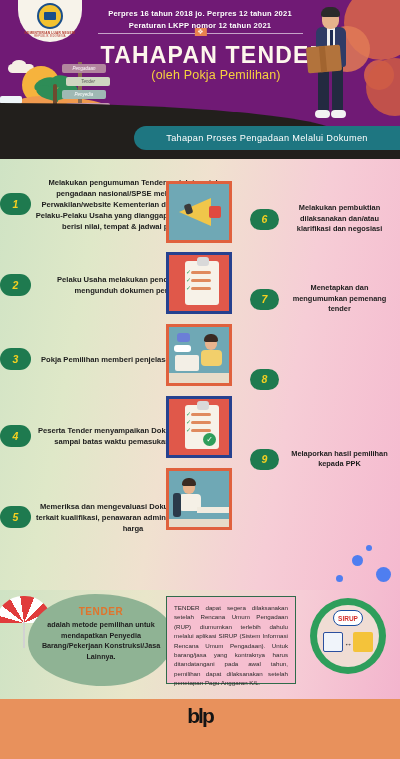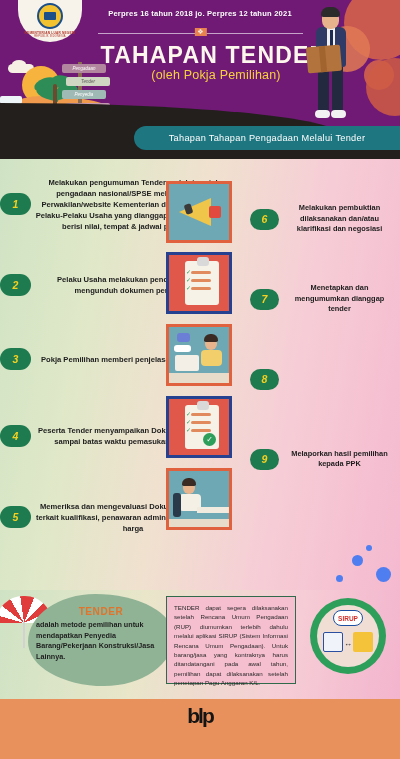--- a/index.html
+++ b/index.html
@@ -194,21 +194,21 @@
   .notes {
     position:relative; height:109px;
     background:linear-gradient(100deg,#cfe3c4 0%,#e9e6ca 35%,#f6cdd6 72%,#f3b4cd 100%);
   }
   .blob {
     position:absolute; left:28px; top:4px; width:146px; height:92px;
     background:#8fb394; border-radius:46% 54% 48% 52%/52% 46% 54% 48%;
     display:flex; flex-direction:column; align-items:center; padding-top:12px;
   }
   .blob h4 { color:#e0742c; font-size:10px; letter-spacing:.6px; margin-bottom:3px; font-weight:bold; }
-  .blob p { color:#1e1e1e; font-size:7.2px; line-height:10.5px; text-align:left; font-weight:bold; padding:0 8px; }
+  .blob p { color:#1e1e1e; font-size:7.2px; line-height:10.5px; text-align:center; font-weight:bold; padding:0 8px; }
   .notebox {
     position:absolute; left:166px; top:6px; width:130px; height:88px;
     background:#f6bfd0; border:1.6px solid #2f6b4a; padding:6px 7px;
   }
   .notebox p {
     font-size:6.2px; line-height:9.4px; color:#2b2b2b; text-align:justify;
   }
   .circle-graphic {
     position:absolute; left:310px; top:8px; width:76px; height:76px;
     border-radius:50%; background:#2e9e5b;
@@ -256,20 +256,21 @@
     <div class="hdr-flower f4"></div>
 
     <div class="logo-plate">
       <div class="logo-seal"></div>
       <div class="logo-cap1">KEMENTERIAN LUAR NEGERI</div>
       <div class="logo-cap2">REPUBLIK INDONESIA</div>
     </div>
 
     <div class="hdr-lines">
       <div>Perpres 16 tahun 2018 jo. Perpres 12 tahun 2021</div>
+      <div>Peraturan LKPP nomor 12 tahun 2021</div>
     </div>
     <div class="hdr-rule"></div>
 
     <div class="title-main">TAHAPAN TENDER</div>
     <div class="title-sub">(oleh Pokja Pemilihan)</div>
 
     <div class="cloud c1"></div>
     <div class="cloud c2"></div>
     <div class="sun"></div>
     <div class="sea"></div>
@@ -299,21 +300,21 @@
       <div class="m-head"></div>
       <div class="m-hair"></div>
       <div class="m-box"></div>
     </div>
 
     <div class="hdr-curve"></div>
   </div>
 
   <div class="banner-wrap">
     <div class="banner">
-      <span>Tahapan Tahapan Pengadaan Melalui Tender</span>
+      <span>Tahapan Proses Pengadaan Melalui Dokumen</span>
     </div>
   </div>
 
   <div class="body">
 
     <div class="col-left">
       <div class="step" style="min-height:86px;">
         <div class="badge">1</div>
         <div class="step-txt">Melakukan pengumuman Tender melalui portal pengadaan nasional/SPSE melalui website Perwakilan/website Kementerian dan/mengundang Pelaku-Pelaku Usaha yang dianggap mampu (minimal berisi nilai, tempat &amp; jadwal pengadaan</div>
       </div>
@@ -392,21 +393,21 @@
       </div>
     </div>
 
     <div class="col-right">
       <div class="step" style="min-height:80px;">
         <div class="badge">6</div>
         <div class="step-txt">Melakukan pembuktian dilaksanakan dan/atau klarifikasi dan negosiasi</div>
       </div>
       <div class="step" style="min-height:80px;">
         <div class="badge">7</div>
-        <div class="step-txt">Menetapkan dan mengumumkan dianggap tender</div>
+        <div class="step-txt">Menetapkan dan mengumumkan pemenang tender</div>
       </div>
       <div class="step" style="min-height:80px;">
         <div class="badge">8</div>
       </div>
       <div class="step" style="min-height:80px;">
         <div class="badge">9</div>
         <div class="step-txt">Melaporkan hasil pemilihan kepada PPK</div>
       </div>
     </div>
 

